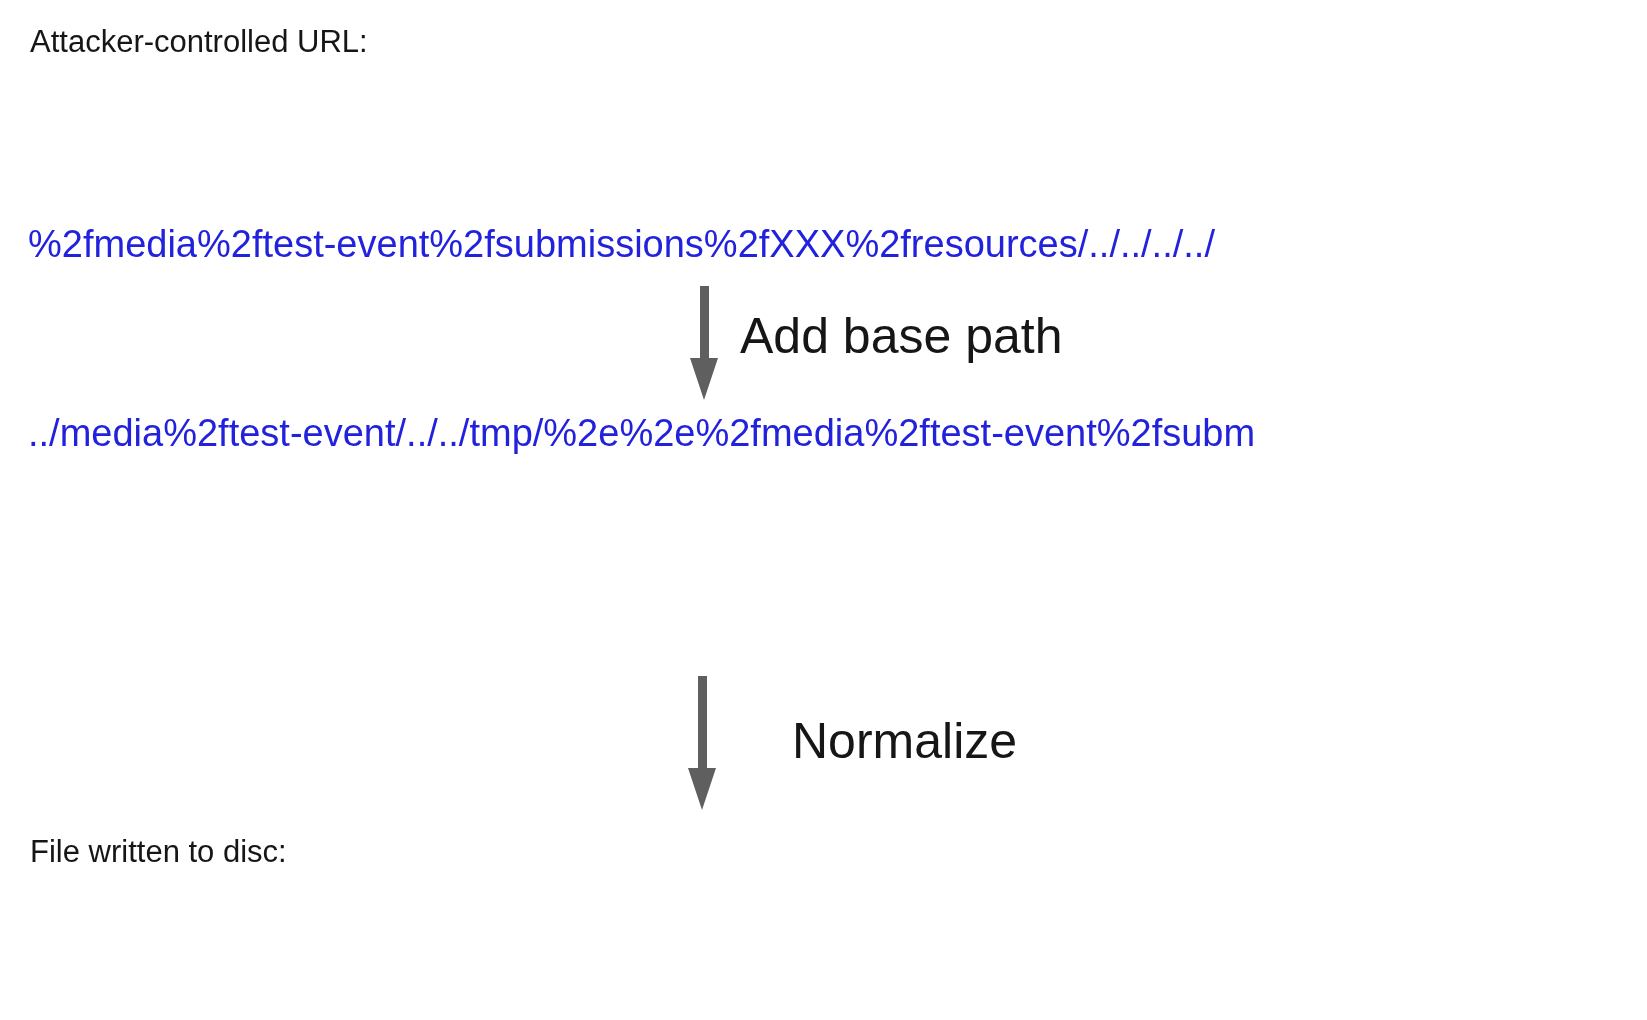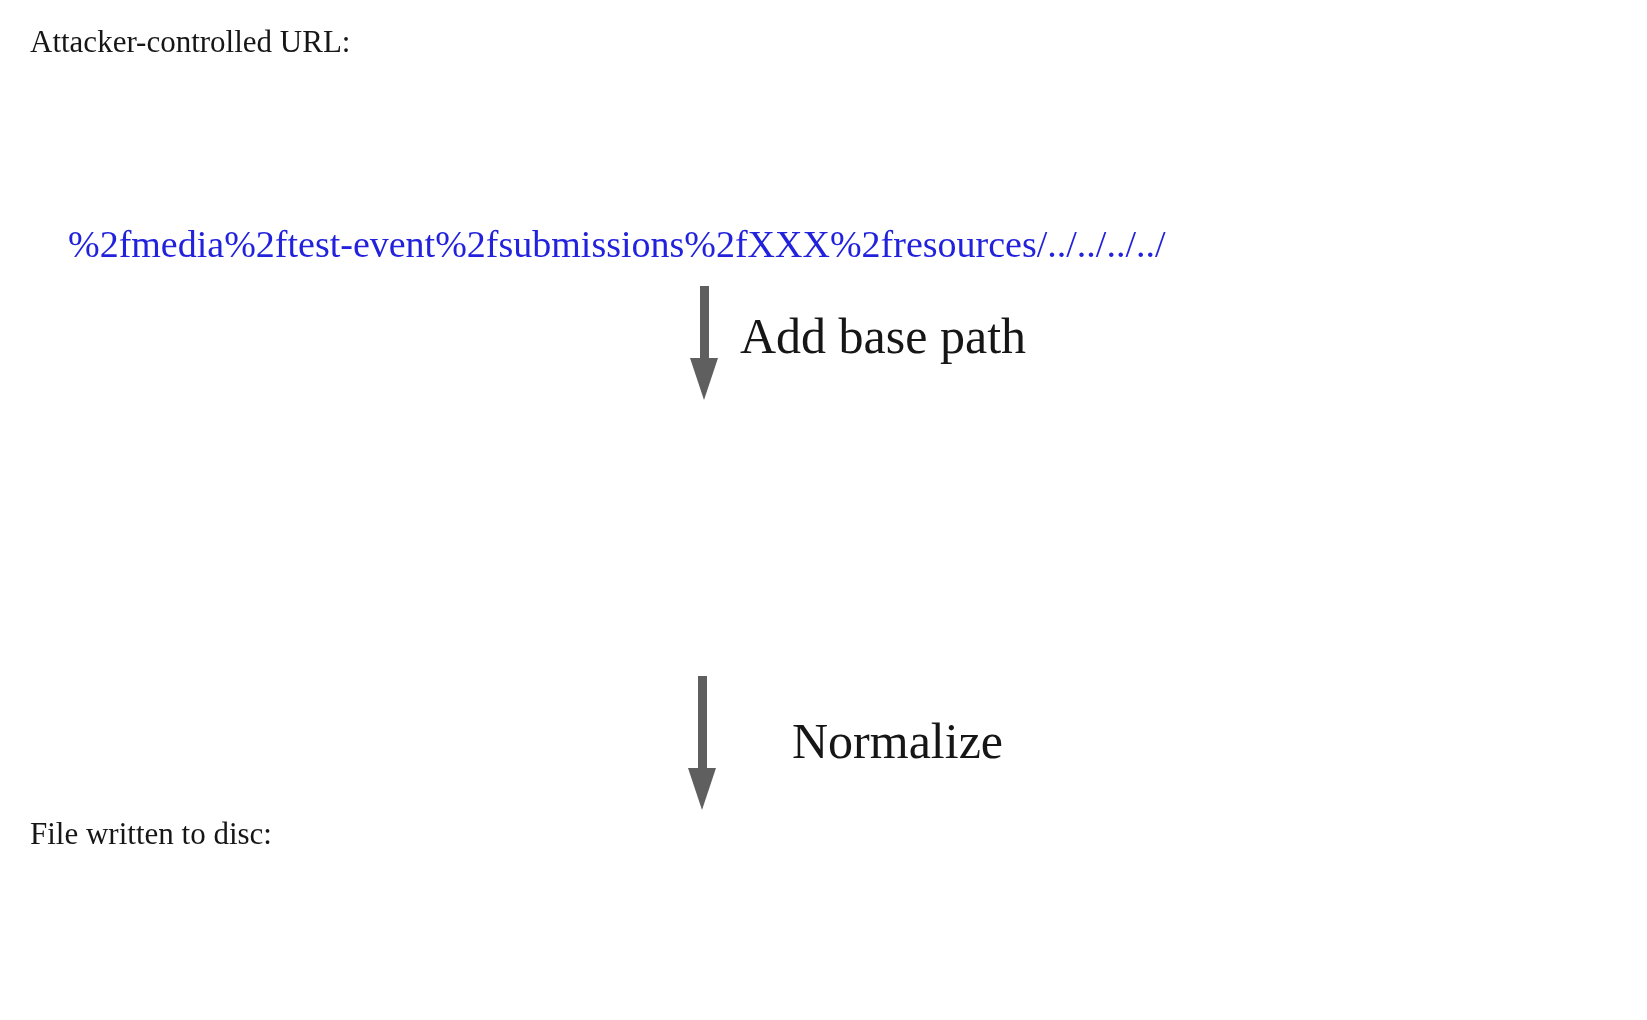--- a/index.html
+++ b/index.html
@@ -6,32 +6,31 @@
     margin: 0;
     padding: 0;
     background: #ffffff;
   }
   .canvas {
     position: relative;
     width: 1647px;
     height: 1020px;
     background: #ffffff;
     overflow: hidden;
-    font-family: Liberation Serif, serif;
+    font-family: Liberation Sans, sans-serif;
   }
   .abs { position: absolute; white-space: pre; }
   .heading {
     font-size: 31px;
     line-height: 36px;
     color: #161616;
   }
   .mono-block {
     font-size: 38px;
     line-height: 63px;
-    margin-left: 40px;
   }
   .mono-block div { white-space: pre; }
   .url-blue  { color: #2222dd; }
   .path-gray { color: #707070; }
   .file-red  { color: #ee1111; font-size: 43px; line-height: 63px; }
   .step-label {
     font-size: 50px;
     color: #161616;
   }
   .arrow-shaft {
@@ -50,34 +49,35 @@
 </style>
 </head>
 <body>
 
 <div class="canvas">
 
   <div class="abs heading" style="left:30px; top:24px;">Attacker-controlled URL:</div>
 
   <div class="abs mono-block url-blue" style="left:28px; top:87px;">
     <div>%2fmedia%2ftest-event%2fsubmissions%2fXXX%2fresources/../../../../</div>
+    <div>../media%2ftest-event/../../tmp/%2e%2e%2fmedia%2ftest-event%2fsubm</div>
   </div>
 
   <div class="arrow-shaft" style="left:700px; top:286px; height:72px;"></div>
   <div class="arrow-head" style="left:690px; top:358px;"></div>
   <div class="abs step-label" style="left:740px; top:307px;">Add base path</div>
 
   <div class="abs mono-block path-gray" style="left:28px; top:452px;">
     
   </div>
 
   <div class="arrow-shaft" style="left:698px; top:676px; height:92px;"></div>
   <div class="arrow-head" style="left:688px; top:768px;"></div>
   <div class="abs step-label" style="left:792px; top:712px;">Normalize</div>
 
-  <div class="abs heading" style="left:30px; top:816px;">File written to disc:</div>
+  <div class="abs heading" style="left:30px; top:834px;">File written to disc:</div>
 
   <div class="abs mono-block file-red" style="left:30px; top:891px;">
     <div>/tmp/%2e%2e%2fmedia%2ftest-event%2fsubmissions%2fXXX%2fresou</div>
     
   </div>
 
 </div>
 
 </body></html>

